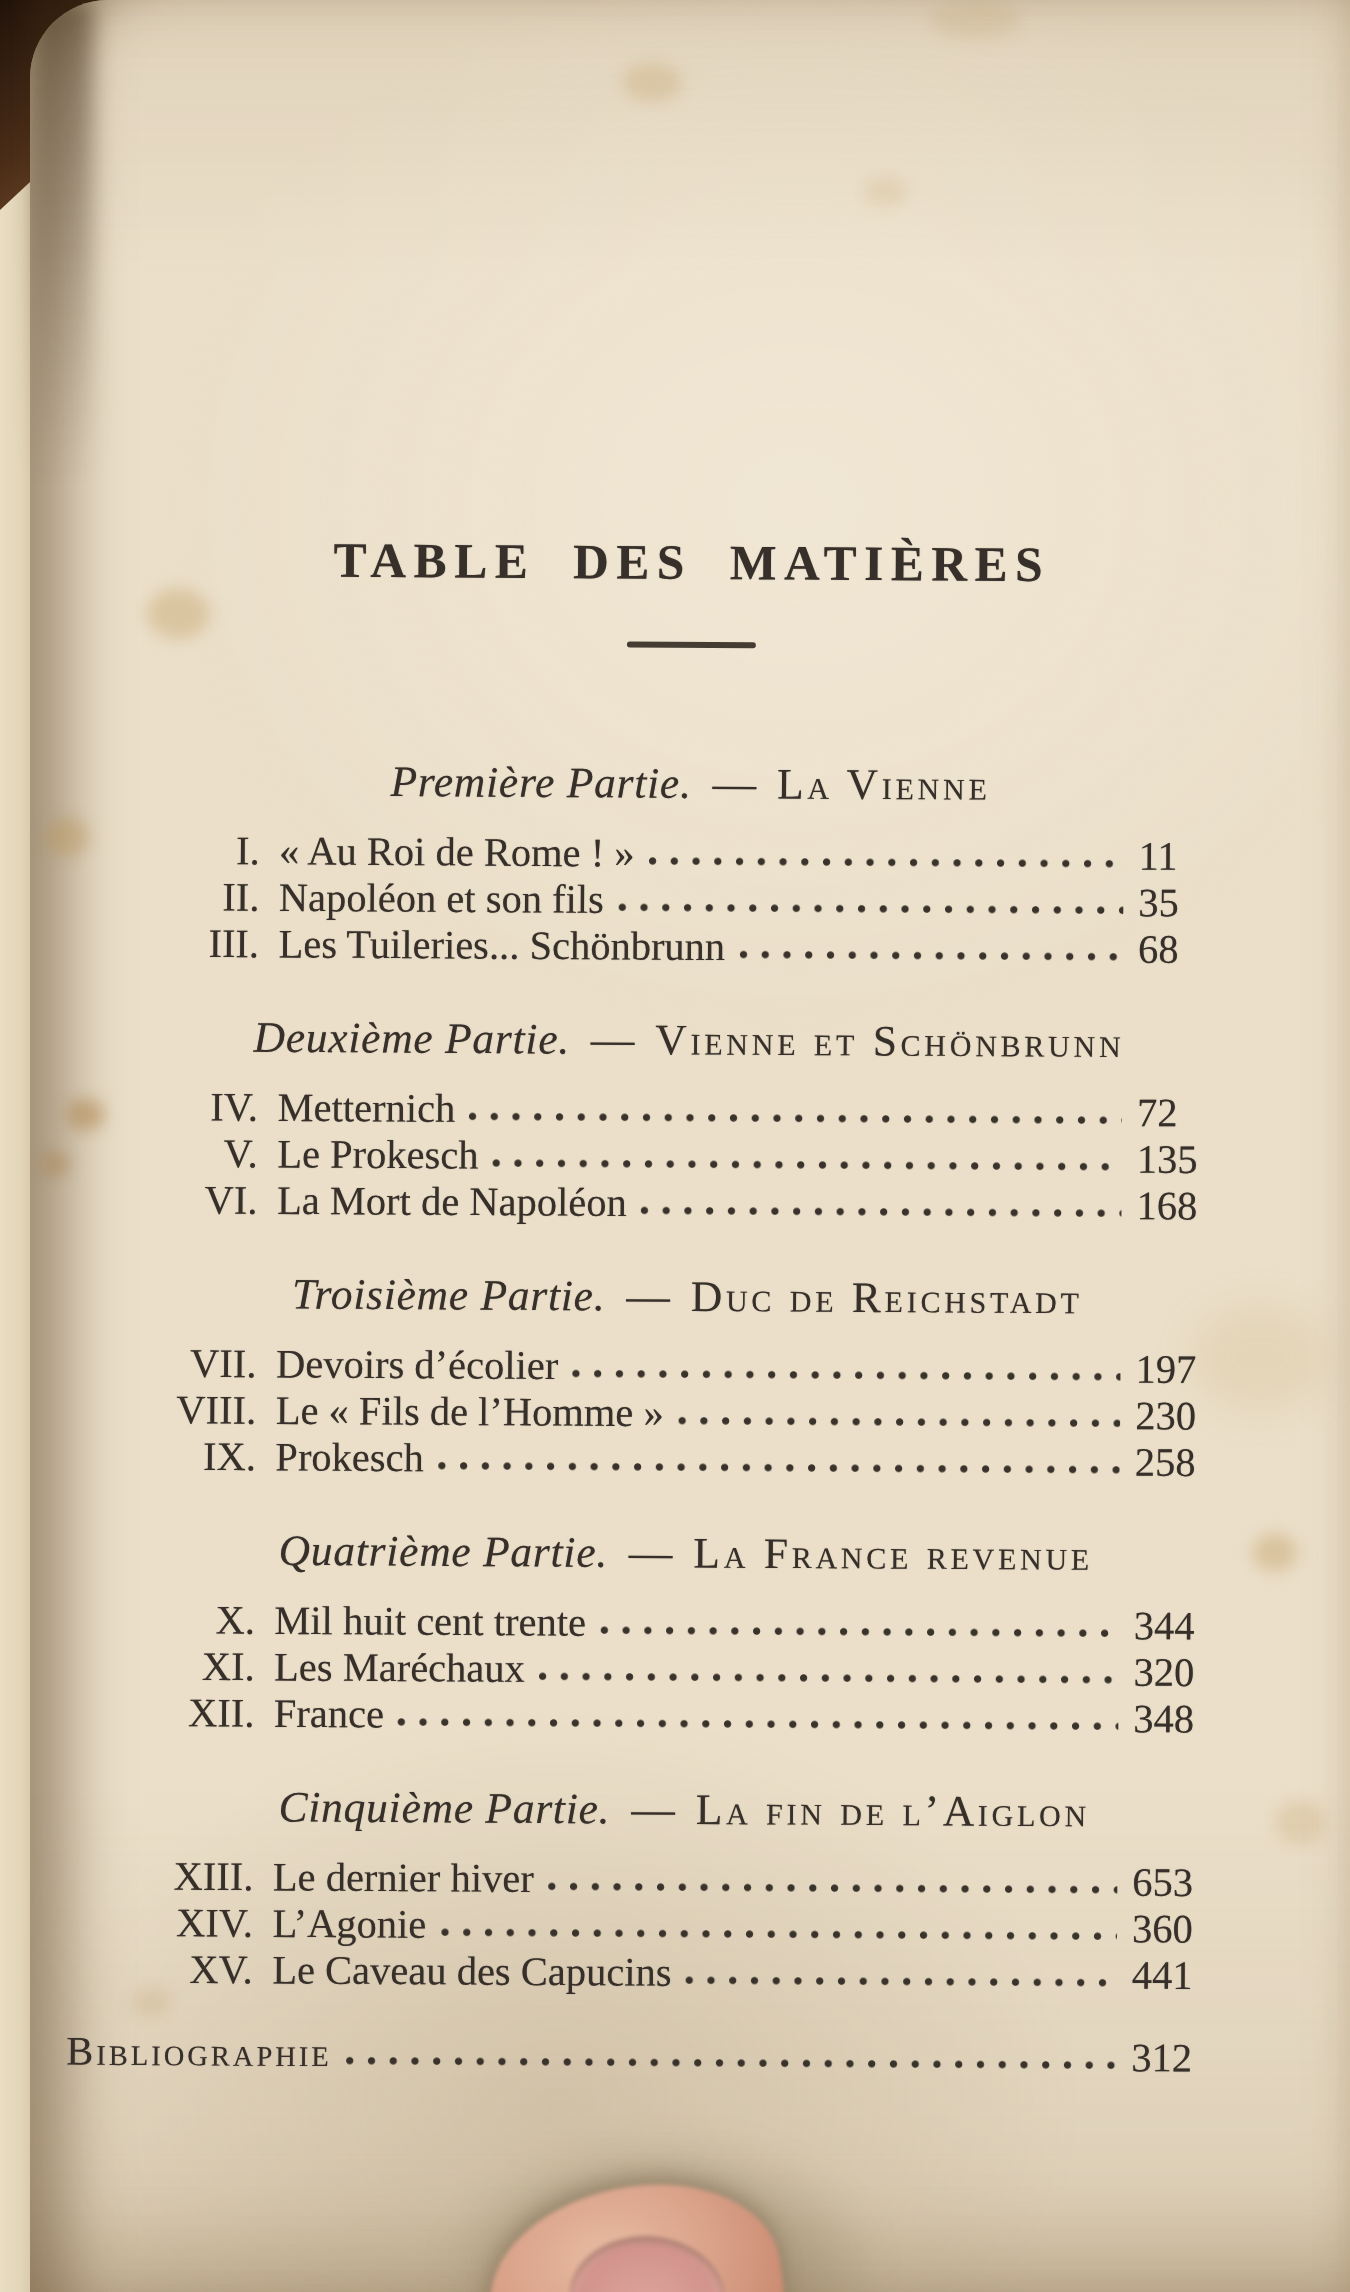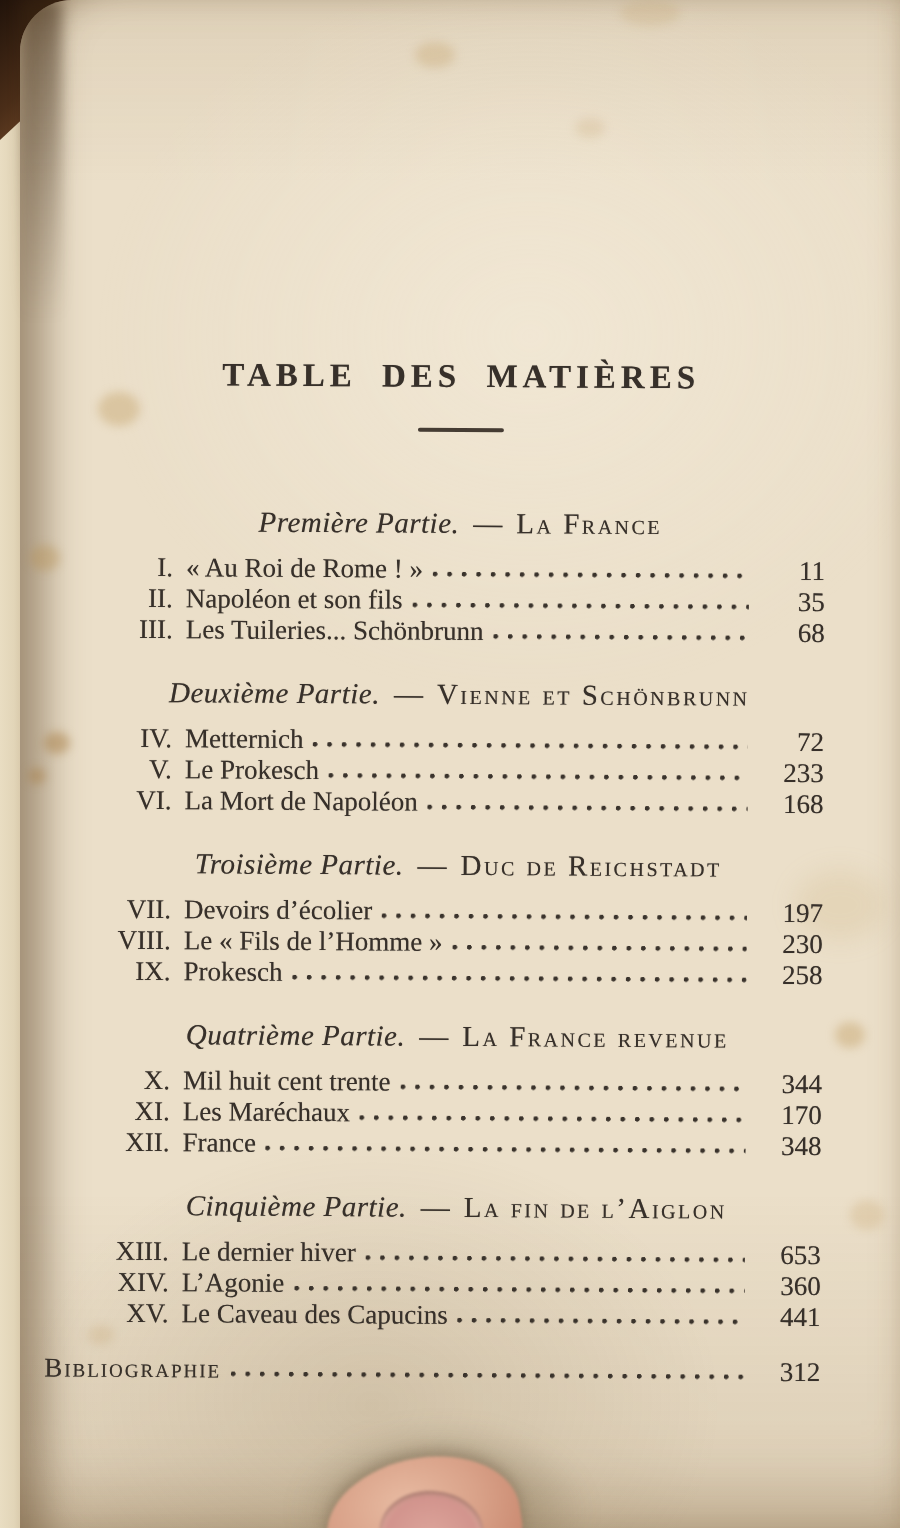--- a/index.html
+++ b/index.html
@@ -90,21 +90,21 @@
     display:flex;align-items:baseline;
     font-size:27px;line-height:31px;height:31px;white-space:nowrap;
   }
   .chap-num{flex:0 0 78px;text-align:right;}
   .chap-title{margin-left:13px;}
   .leader{
     flex:1 1 auto;height:7px;margin:0 10px 0 5px;min-width:30px;
     background-image:radial-gradient(circle at 7px 3.2px,#3a332c 2.1px,rgba(58,51,44,0) 2.7px);
     background-size:14.5px 7px;background-repeat:repeat-x;background-position:left bottom;
   }
-  .pageno{flex:0 0 66px;text-align:right;}
+  .pageno{flex:0 0 66px;text-align:left;}
   .biblio{margin-top:22px;margin-left:-46px;height:34px;line-height:34px;}
   .biblio-label{font-variant:small-caps;letter-spacing:2px;font-size:27px;}
 
   
   .thumb-shadow{
     position:absolute;left:292px;top:1420px;width:300px;height:150px;
     background:radial-gradient(ellipse at 50% 60%,rgba(100,82,52,.55),rgba(100,82,52,0) 70%);
     filter:blur(10px);
   }
   .thumb{
@@ -146,21 +146,21 @@
   <div class="spot s10"></div>
   <div class="spot s11"></div>
 
   <div class="content">
 
     <h1 class="doc-title">TABLE DES MATIÈRES</h1>
     <div class="title-rule"></div>
 
     <div class="section first">
       <div class="section-header">
-        <span class="part-label">Première Partie.</span><span class="em-dash">—</span><span class="part-subtitle">La France</span>
+        <span class="part-label">Première Partie.</span><span class="em-dash">—</span><span class="part-subtitle">La Vienne</span>
       </div>
       <div class="rows">
         <div class="toc-row">
           <span class="chap-num">I.</span>
           <span class="chap-title">« Au Roi de Rome ! »</span>
           <span class="leader"></span>
           <span class="pageno">11</span>
         </div>
         <div class="toc-row">
           <span class="chap-num">II.</span>
@@ -185,21 +185,21 @@
         <div class="toc-row">
           <span class="chap-num">IV.</span>
           <span class="chap-title">Metternich</span>
           <span class="leader"></span>
           <span class="pageno">72</span>
         </div>
         <div class="toc-row">
           <span class="chap-num">V.</span>
           <span class="chap-title">Le Prokesch</span>
           <span class="leader"></span>
-          <span class="pageno">233</span>
+          <span class="pageno">135</span>
         </div>
         <div class="toc-row">
           <span class="chap-num">VI.</span>
           <span class="chap-title">La Mort de Napoléon</span>
           <span class="leader"></span>
           <span class="pageno">168</span>
         </div>
       </div>
     </div>
 
@@ -237,21 +237,21 @@
         <div class="toc-row">
           <span class="chap-num">X.</span>
           <span class="chap-title">Mil huit cent trente</span>
           <span class="leader"></span>
           <span class="pageno">344</span>
         </div>
         <div class="toc-row">
           <span class="chap-num">XI.</span>
           <span class="chap-title">Les Maréchaux</span>
           <span class="leader"></span>
-          <span class="pageno">170</span>
+          <span class="pageno">320</span>
         </div>
         <div class="toc-row">
           <span class="chap-num">XII.</span>
           <span class="chap-title">France</span>
           <span class="leader"></span>
           <span class="pageno">348</span>
         </div>
       </div>
     </div>
 

